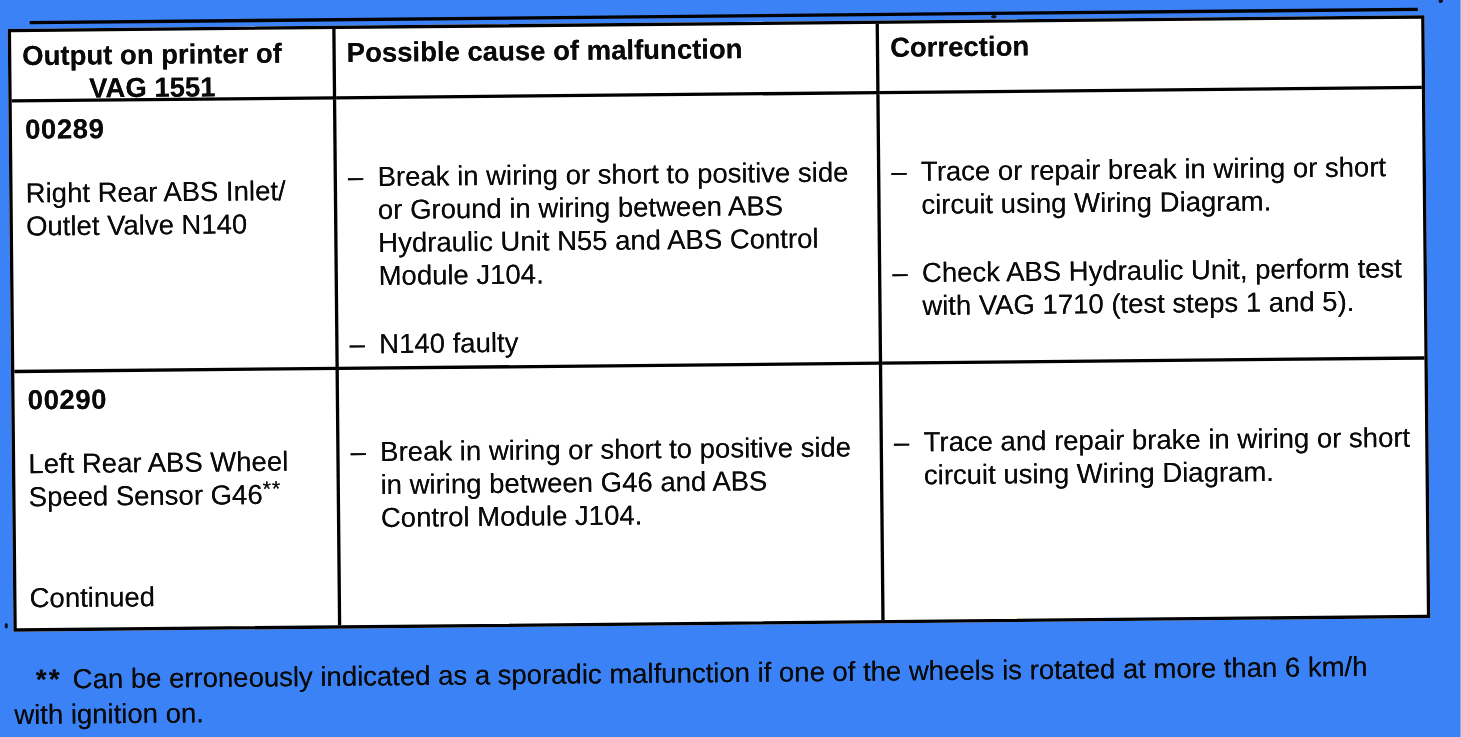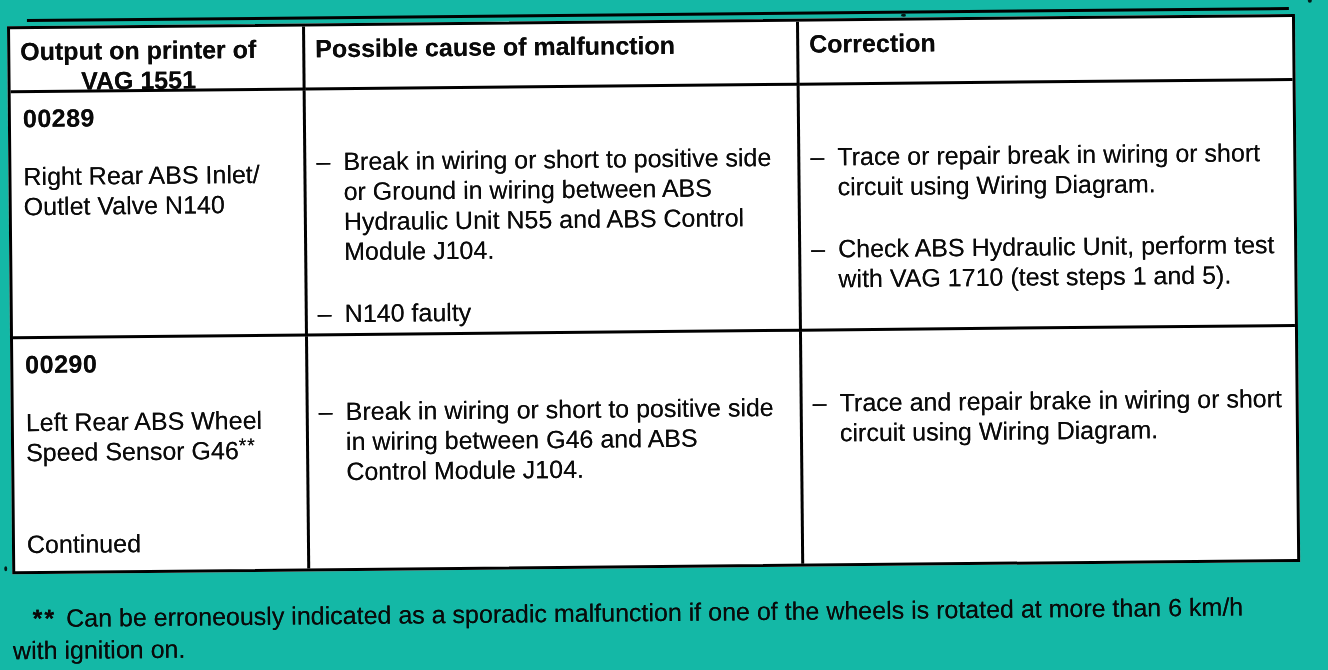--- a/index.html
+++ b/index.html
@@ -7,21 +7,21 @@
     padding: 0;
     width: 1328px;
     height: 670px;
     background: #ffffff;
     overflow: hidden;
   }
   .canvas {
     position: relative;
     width: 1328px;
     height: 670px;
-    background: #14b8a6;
+    background: #3b82f6;
     font-family: "Liberation Sans", "DejaVu Sans", sans-serif;
     color: #0a0a0a;
   }
   .sheet {
     position: absolute;
     inset: 0;
     transform: rotate(-0.55deg);
     transform-origin: 50% 50%;
   }
   .ink {

